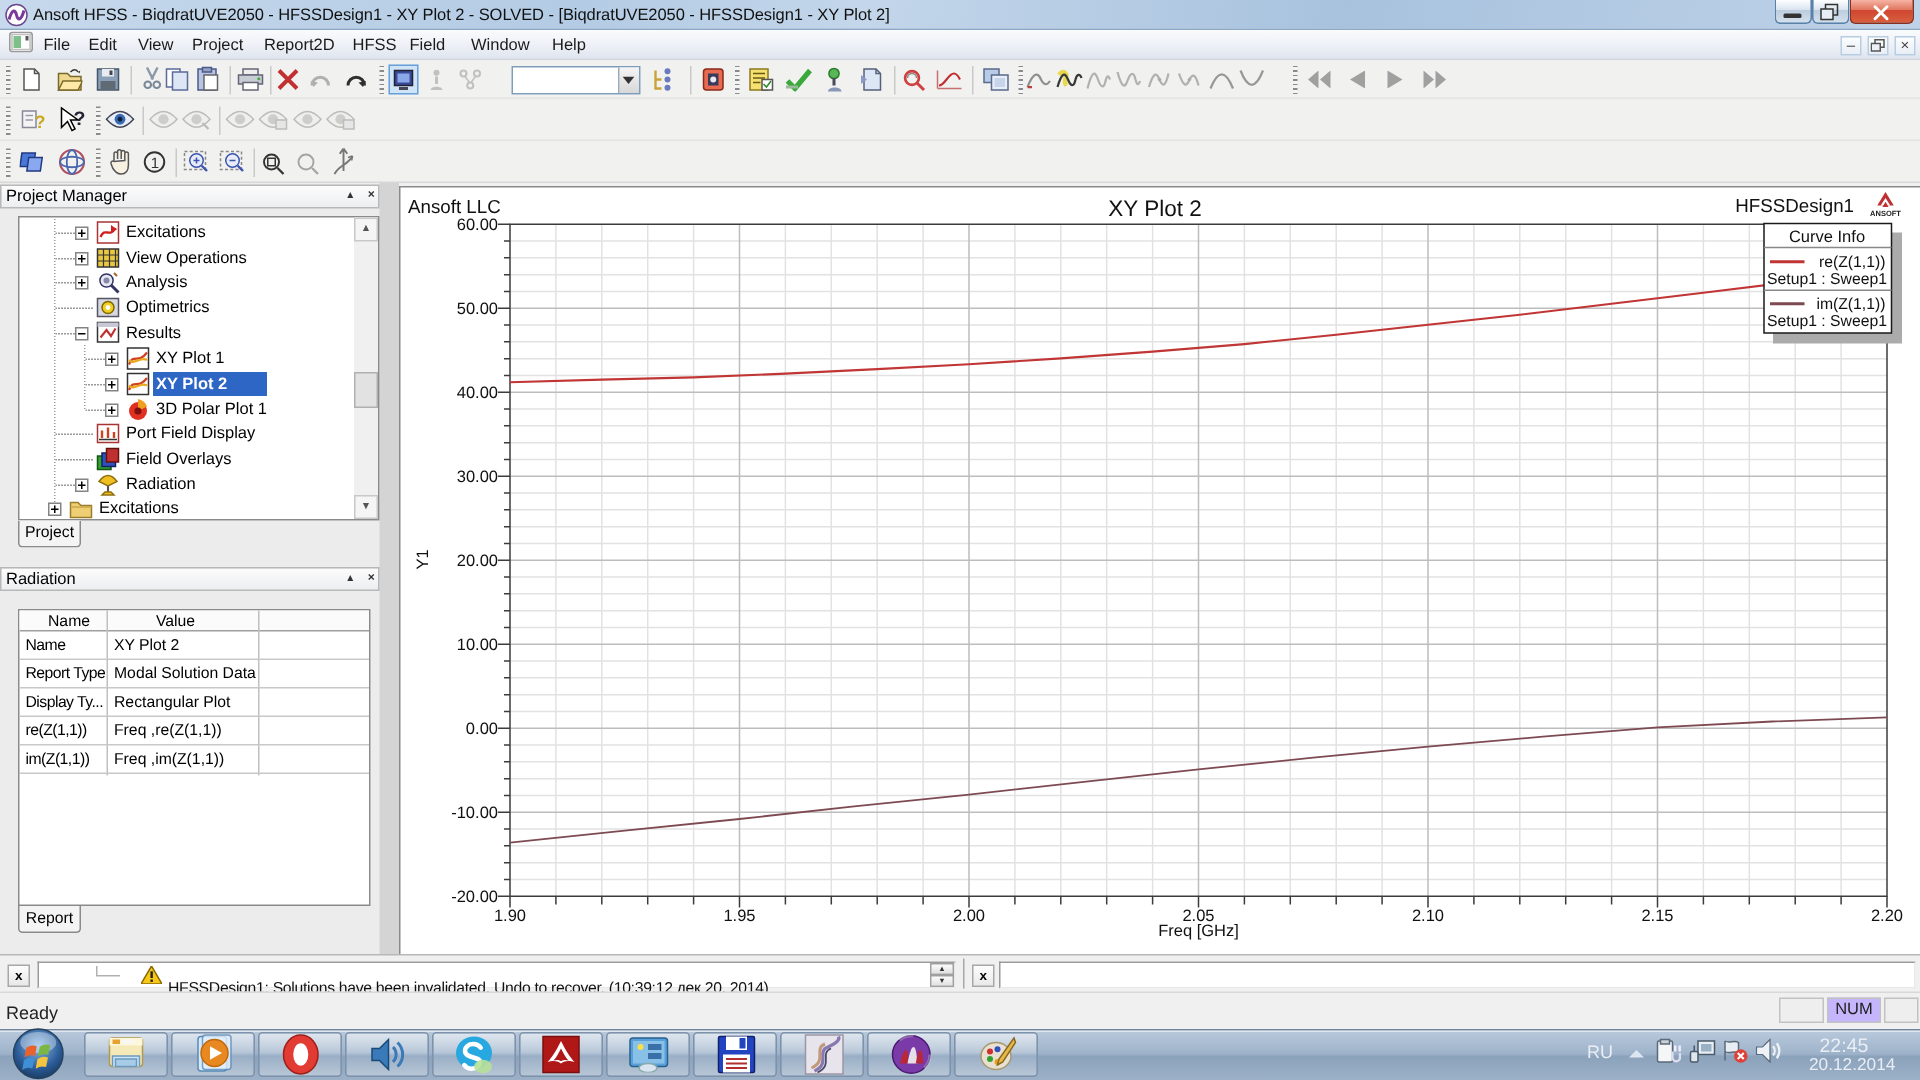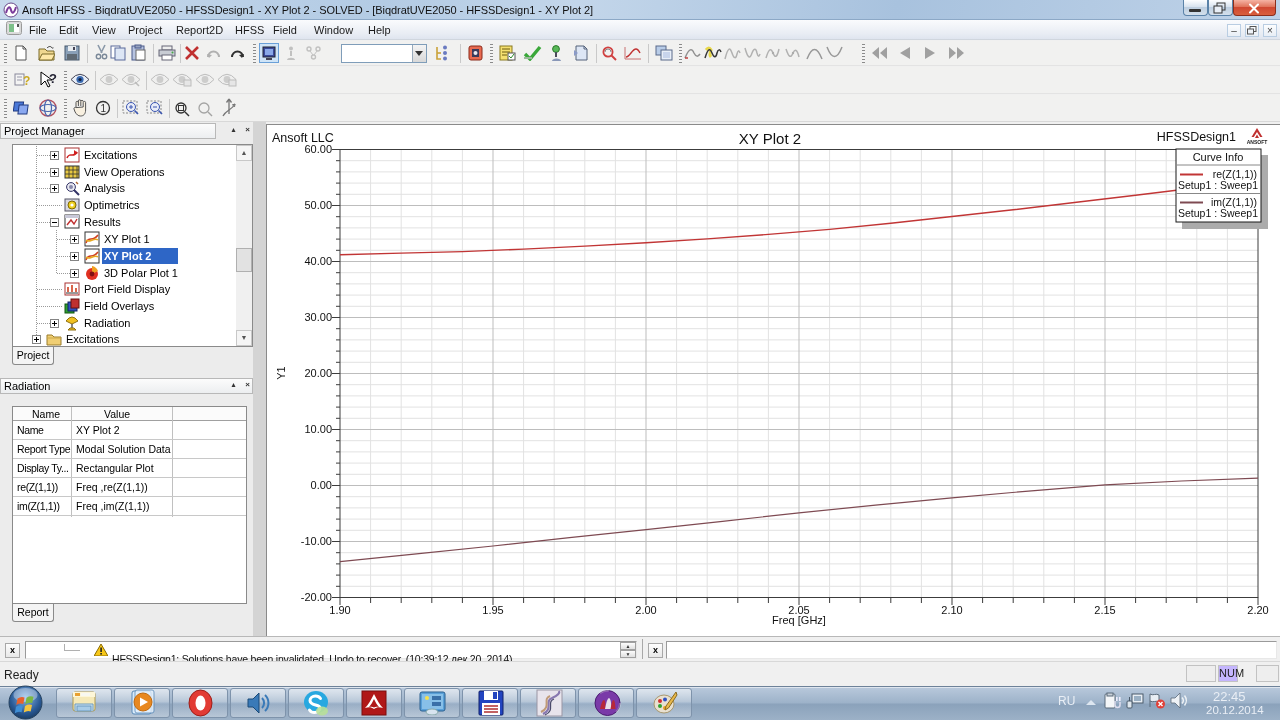--- a/index.html
+++ b/index.html
@@ -332,21 +332,21 @@
   </svg>
 <svg class="a" style="left:220px;top:98px" width="18" height="20" viewBox="0 0 18 20">
     <path d="M9 1 L9 16 M9 1 l-2.5 3.5 M9 1 l2.5 3.5" stroke="#777" stroke-width="1.3" fill="none"></path>
     <path d="M3 18 C6 12 12 12 15 6" stroke="#777" stroke-width="1.3" fill="none"></path>
     <path d="M15 6 l-3 1 M15 6 l-0.5 3" stroke="#777" fill="none"></path>
   </svg>
 
 <div class="a" style="left:0;top:122px;width:266px;height:518px;background:#ececec"></div>
 <div class="a" style="left:253px;top:122px;width:13px;height:518px;background:#d4d4d4"></div>
 
-<div class="a" style="left:0;top:123px;width:216px;height:16px;background:linear-gradient(#fcfcfc,#eceef0);border:1px solid #b8b8b8;font-size:11px;color:#000;padding-left:3px;line-height:14px">Project Manager</div>
+<div class="a" style="left:0;top:123px;width:253px;height:16px;background:linear-gradient(#fcfcfc,#eceef0);border:1px solid #b8b8b8;font-size:11px;color:#000;padding-left:3px;line-height:14px">Project Manager</div>
 <div class="hdrbtn" style="left:228px;top:125px">▴</div>
 <div class="hdrbtn" style="left:242px;top:125px;font-weight:bold">×</div>
 
 <div class="a" style="left:12px;top:144px;width:241px;height:203px;background:#fff;border:1px solid #8a8a8a"></div>
 
 <div class="a" style="left:236px;top:145px;width:16px;height:201px;background:#f0f0f0"></div>
 <div class="a" style="left:236px;top:145px;width:16px;height:16px;background:#f5f5f5;border:1px solid #c8c8c8;text-align:center;font-size:7px;line-height:14px;color:#555">▲</div>
 <div class="a" style="left:236px;top:330px;width:16px;height:16px;background:#f5f5f5;border:1px solid #c8c8c8;text-align:center;font-size:7px;line-height:14px;color:#555">▼</div>
 <div class="a" style="left:236px;top:248px;width:16px;height:24px;background:#e2e2e2;border:1px solid #b0b0b0"></div>
 
@@ -568,21 +568,21 @@
 <div class="a" style="left:112px;top:653px;font-size:10.5px;letter-spacing:-0.2px;color:#111;white-space:nowrap">HFSSDesign1: Solutions have been invalidated. Undo to recover. (10:39:12 дек 20, 2014)</div>
 <div class="a" style="left:620px;top:642px;width:16px;height:8px;background:linear-gradient(#fcfcfc,#e0e0e0);border:1px solid #a0a0a0;text-align:center;font-size:5px;line-height:7px;color:#333">▲</div>
 <div class="a" style="left:620px;top:650px;width:16px;height:8px;background:linear-gradient(#fcfcfc,#e0e0e0);border:1px solid #a0a0a0;text-align:center;font-size:5px;line-height:7px;color:#333">▼</div>
 <div class="sep" style="left:642px;top:639px;height:20px;background:#a8a8a8"></div>
 <div class="xbtn" style="left:648px;top:643px">x</div>
 <div class="sunk" style="left:666px;top:641px;width:611px;height:18px"></div>
 
 <div class="a" style="left:0;top:661px;width:1280px;height:25px;background:#f0f0f0;border-top:1px solid #d8d8d8"></div>
 <div class="a" style="left:4px;top:668px;font-size:12px;color:#222">Ready</div>
 <div class="a" style="left:1186px;top:665px;width:30px;height:17px;border:1px solid #c2c2c2;background:#eee"></div>
-<div class="a" style="left:1218px;top:665px;width:20px;height:17px;border:1px solid #c2c2c2;background:#c4b5fd;text-align:center;font-size:11px;line-height:15px;color:#222">NUM</div>
+<div class="a" style="left:1218px;top:665px;width:36px;height:17px;border:1px solid #c2c2c2;background:#c4b5fd;text-align:center;font-size:11px;line-height:15px;color:#222">NUM</div>
 <div class="a" style="left:1256px;top:665px;width:23px;height:17px;border:1px solid #c2c2c2;background:#eee"></div>
 
 <div class="a" style="left:0;top:686px;width:1280px;height:34px;background:linear-gradient(#b9c9dc,#9db2c9 48%,#8ba2bb 52%,#9cb1c7);border-top:1px solid #6e8299"></div>
 <div class="a" style="left:0;top:687px;width:1280px;height:1px;background:rgba(255,255,255,.55)"></div>
 
 <svg class="a" style="left:7px;top:685px" width="37" height="35" viewBox="0 0 37 35">
 <defs>
       <radialGradient id="orb" cx="50%" cy="35%" r="75%">
         <stop offset="0%" stop-color="#9ec5ea"></stop>
         <stop offset="55%" stop-color="#2f5e95"></stop>

